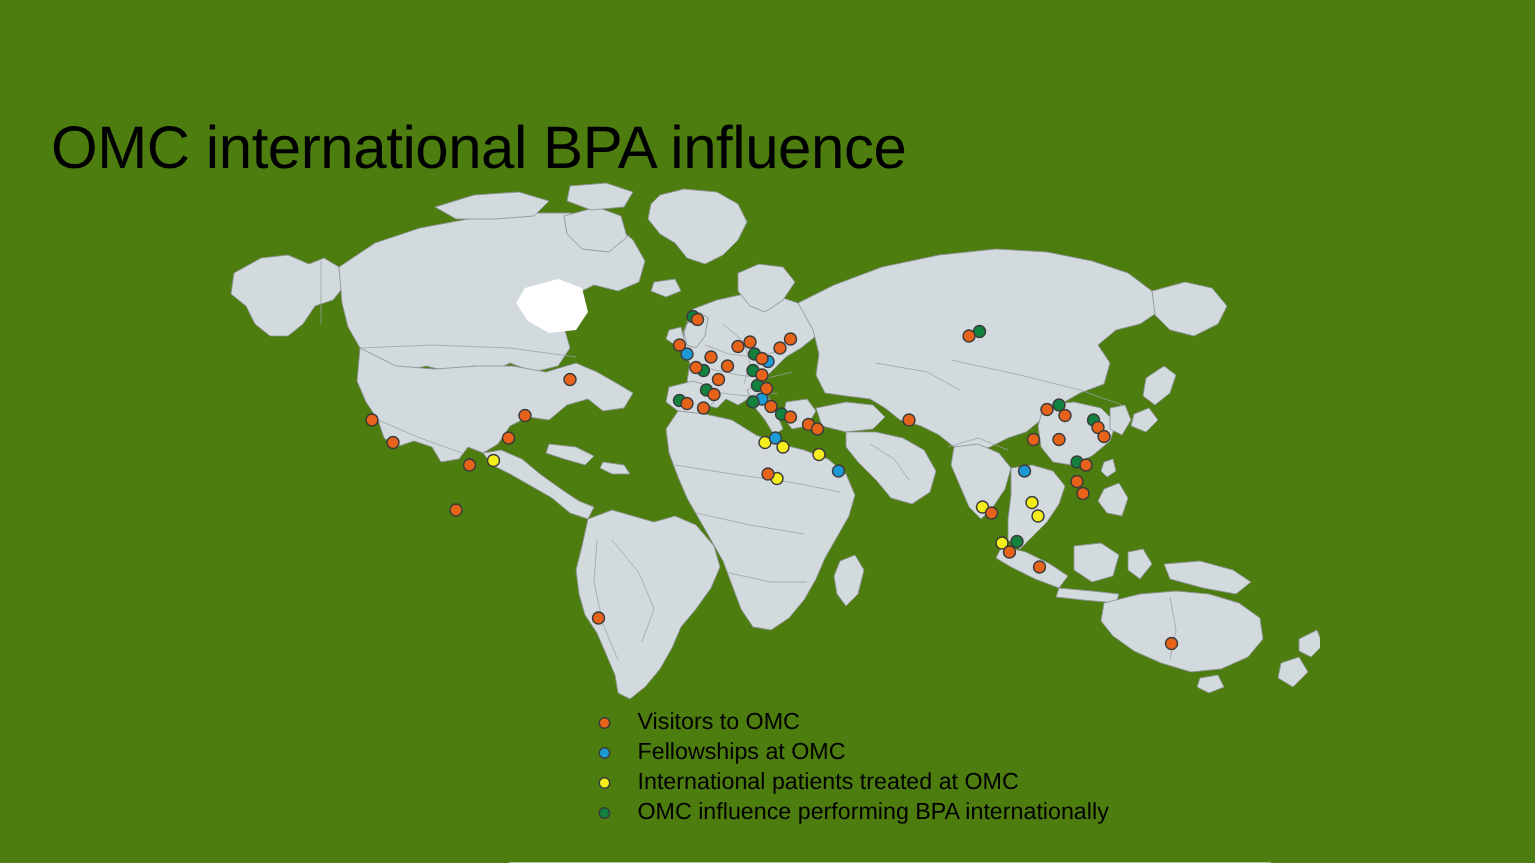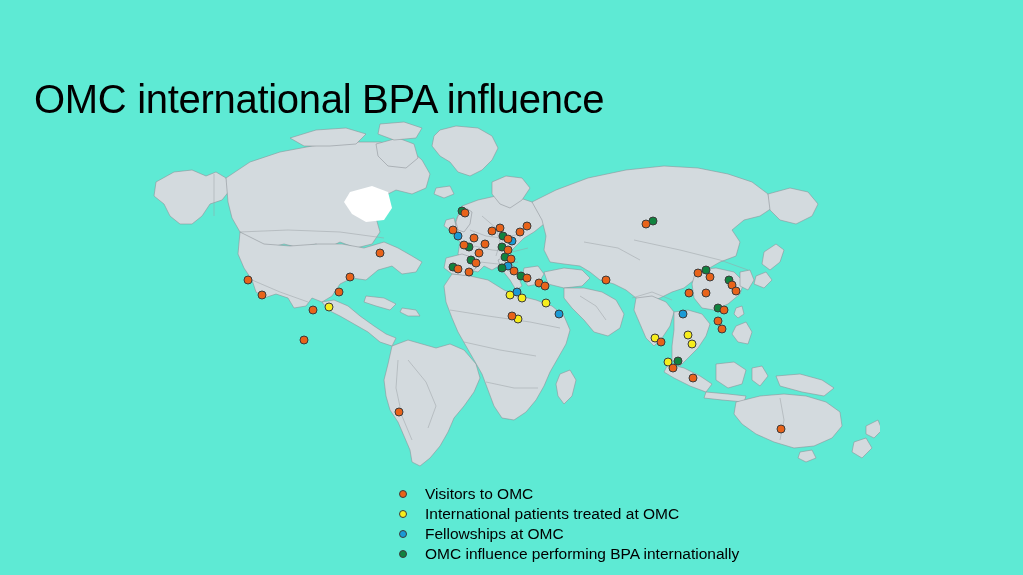--- a/index.html
+++ b/index.html
@@ -9,21 +9,21 @@
     background: #ffffff;
   }
   body {
     font-family: "Liberation Sans", sans-serif;
     -webkit-font-smoothing: antialiased;
   }
   #slide {
     position: relative;
     width: 1023px;
     height: 575px;
-    background: #5eead4;
+    background: #4d7c0f;
     overflow: hidden;
   }
   #slide-title {
     position: absolute;
     left: 34px;
     top: 48px;
     font-size: 40px;
     font-weight: 400;
     color: #000000;
     letter-spacing: -0.3px;
@@ -68,21 +68,21 @@
     height: 9px;
     border-radius: 50%;
     border: 1px solid #3b3b3b;
     box-sizing: border-box;
     transform: translate(-50%, -50%);
     pointer-events: auto;
   }
   #legend {
     position: absolute;
     left: 399px;
-    top: 484px;
+    top: 472px;
     width: 520px;
   }
   .legend-row {
     display: flex;
     align-items: center;
     height: 19px;
     margin-bottom: 1px;
   }
   .legend-swatch {
     width: 8px;
@@ -288,26 +288,26 @@
         <div class="map-marker" style="left: 641px; top: 309px; background: rgb(232, 99, 26); z-index: 12;"></div>
       </div>
   </div>
 
   <div id="legend">
       <div class="legend-row">
         <span class="legend-swatch" style="background: rgb(232, 99, 26);"></span>
         <span class="legend-label">Visitors to OMC</span>
       </div>
       <div class="legend-row">
+        <span class="legend-swatch" style="background: rgb(27, 154, 214);"></span>
+        <span class="legend-label">Fellowships at OMC</span>
+      </div>
+      <div class="legend-row">
         <span class="legend-swatch" style="background: rgb(246, 237, 28);"></span>
         <span class="legend-label">International patients treated at OMC</span>
-      </div>
-      <div class="legend-row">
-        <span class="legend-swatch" style="background: rgb(27, 154, 214);"></span>
-        <span class="legend-label">Fellowships at OMC</span>
       </div>
       <div class="legend-row">
         <span class="legend-swatch" style="background: rgb(17, 131, 63);"></span>
         <span class="legend-label">OMC influence performing BPA internationally</span>
       </div>
     </div>
 
 </div>
 
 </body></html>

